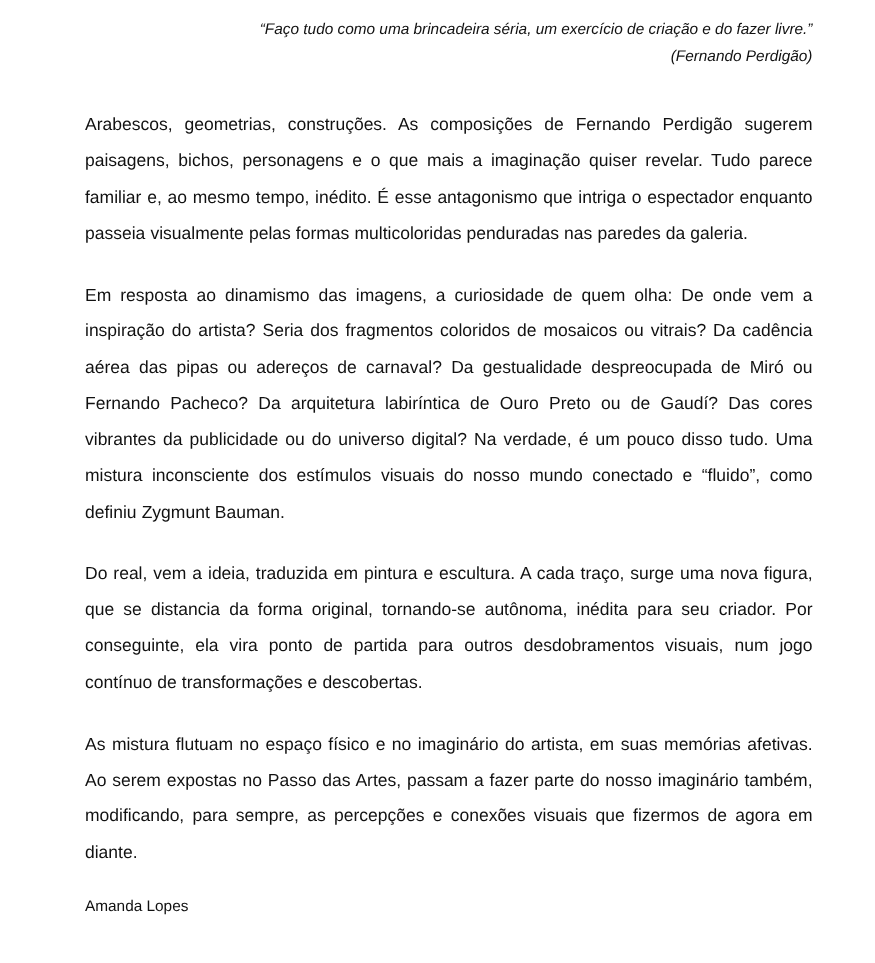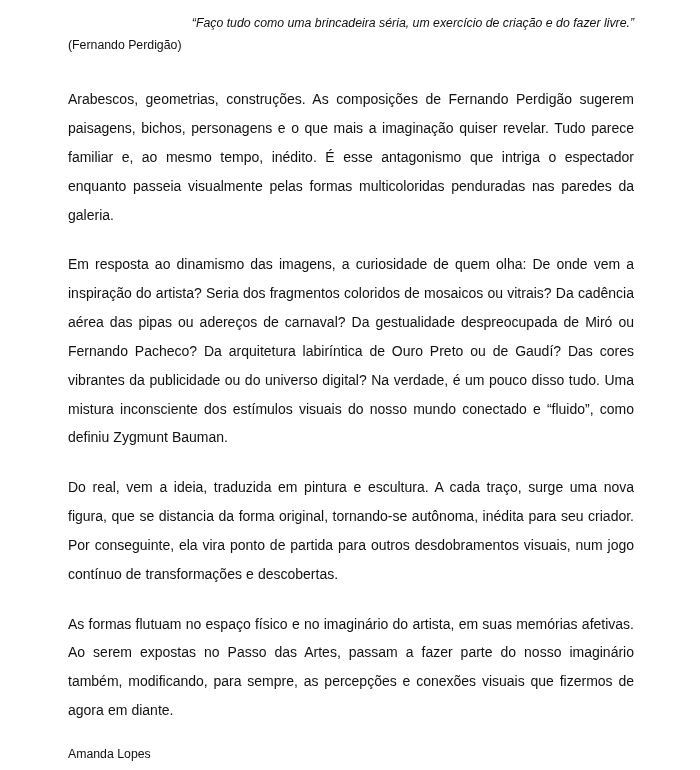--- a/index.html
+++ b/index.html
@@ -12,31 +12,33 @@
     background: #ffffff;
     font-family: "Liberation Sans", sans-serif;
     color: #1a1a1a;
     overflow: hidden;
   }
   .page {
     position: relative;
     width: 700px;
     height: 770px;
     box-sizing: border-box;
-    padding: 14px 66px 0 68px;
+    padding: 14px 50px 0 68px;
   }
   .epigraph {
     text-align: right;
     font-style: italic;
     font-size: 12.3px;
     line-height: 1.6;
     color: #111111;
     margin: 0 0 2px 0;
   }
   .epigraph-attrib {
+    text-align: right;
+    font-style: italic;
     font-size: 12.3px;
     line-height: 1.6;
     color: #111111;
     margin: 0 0 0 0;
   }
   .body-block {
     margin-top: 30px;
   }
   p.para {
     text-align: justify;
@@ -63,18 +65,18 @@
 <div class="page">
 
   <div class="epigraph">“Faço tudo como uma brincadeira séria, um exercício de criação e do fazer livre.”</div>
 
   <div class="epigraph-attrib">(Fernando Perdigão)</div>
 
   <div class="body-block">
     <p class="para">Arabescos, geometrias, construções. As composições de Fernando Perdigão sugerem paisagens, bichos, personagens e o que mais a imaginação quiser revelar. Tudo parece familiar e, ao mesmo tempo, inédito. É esse antagonismo que intriga o espectador enquanto passeia visualmente pelas formas multicoloridas penduradas nas paredes da galeria.</p>
     <p class="para">Em resposta ao dinamismo das imagens, a curiosidade de quem olha: De onde vem a inspiração do artista? Seria dos fragmentos coloridos de mosaicos ou vitrais? Da cadência aérea das pipas ou adereços de carnaval? Da gestualidade despreocupada de Miró ou Fernando Pacheco? Da arquitetura labiríntica de Ouro Preto ou de Gaudí? Das cores vibrantes da publicidade ou do universo digital? Na verdade, é um pouco disso tudo. Uma mistura inconsciente dos estímulos visuais do nosso mundo conectado e “fluido”, como definiu Zygmunt Bauman.</p>
     <p class="para">Do real, vem a ideia, traduzida em pintura e escultura. A cada traço, surge uma nova figura, que se distancia da forma original, tornando-se autônoma, inédita para seu criador. Por conseguinte, ela vira ponto de partida para outros desdobramentos visuais, num jogo contínuo de transformações e descobertas.</p>
-    <p class="para">As formas flutuam no espaço físico e no imaginário do artista, em suas memórias afetivas. Ao serem expostas no Passo das Artes, passam a fazer parte do nosso imaginário também, modificando, para sempre, as percepções e conexões visuais que fizermos de agora em diante.</p>
+    <p class="para">As mistura flutuam no espaço físico e no imaginário do artista, em suas memórias afetivas. Ao serem expostas no Passo das Artes, passam a fazer parte do nosso imaginário também, modificando, para sempre, as percepções e conexões visuais que fizermos de agora em diante.</p>
   </div>
 
   <div class="signature">Amanda Lopes</div>
 
 </div>
 
 </body></html>

